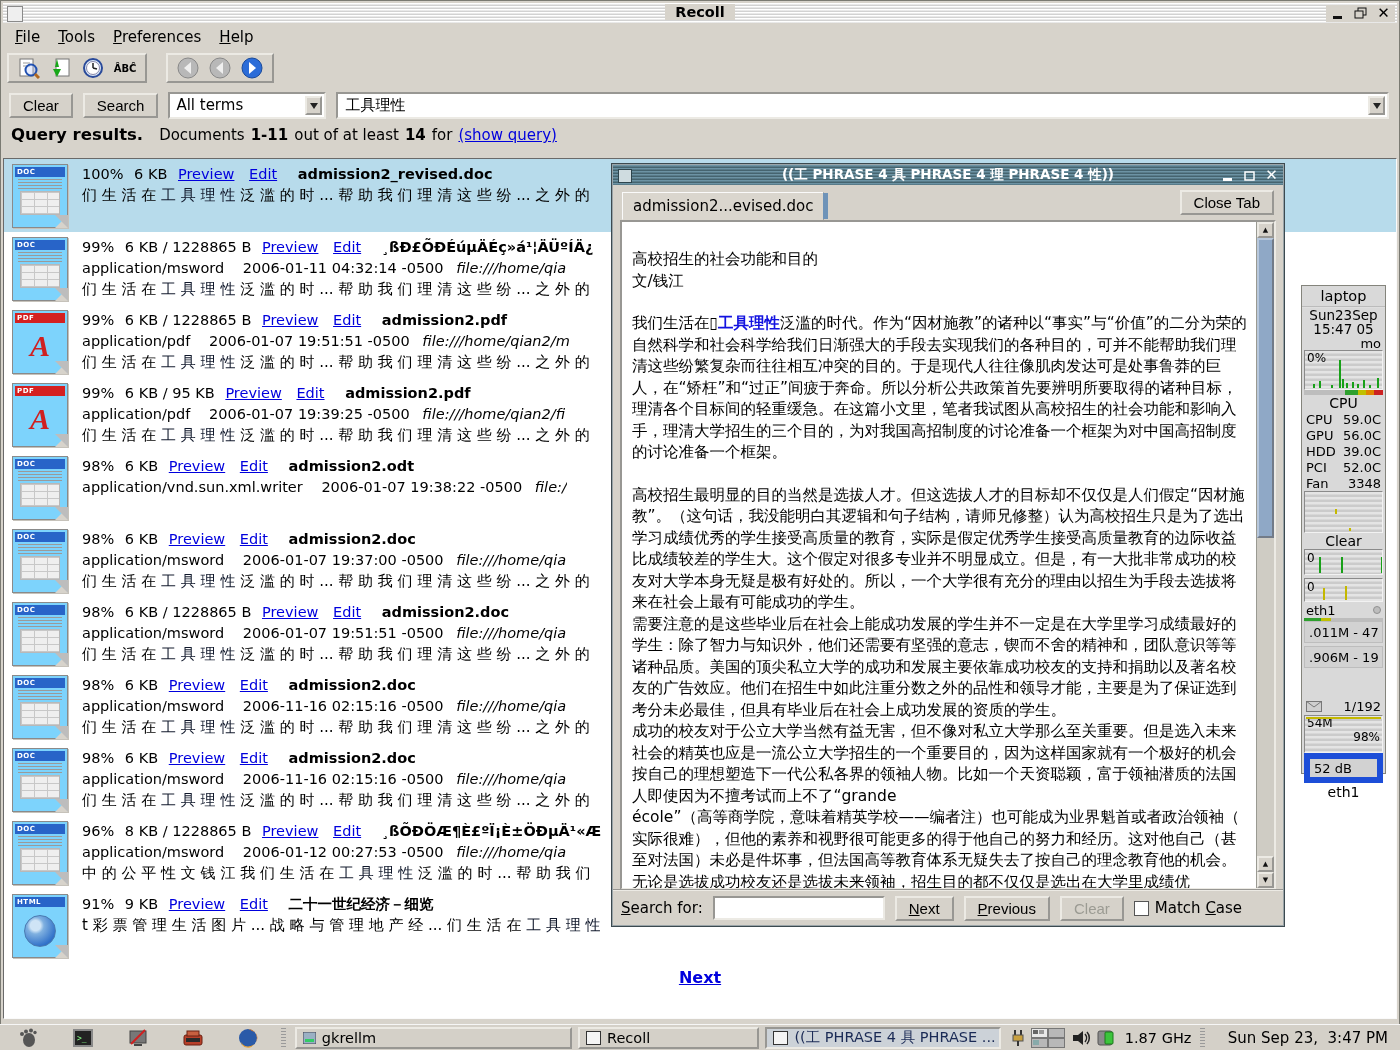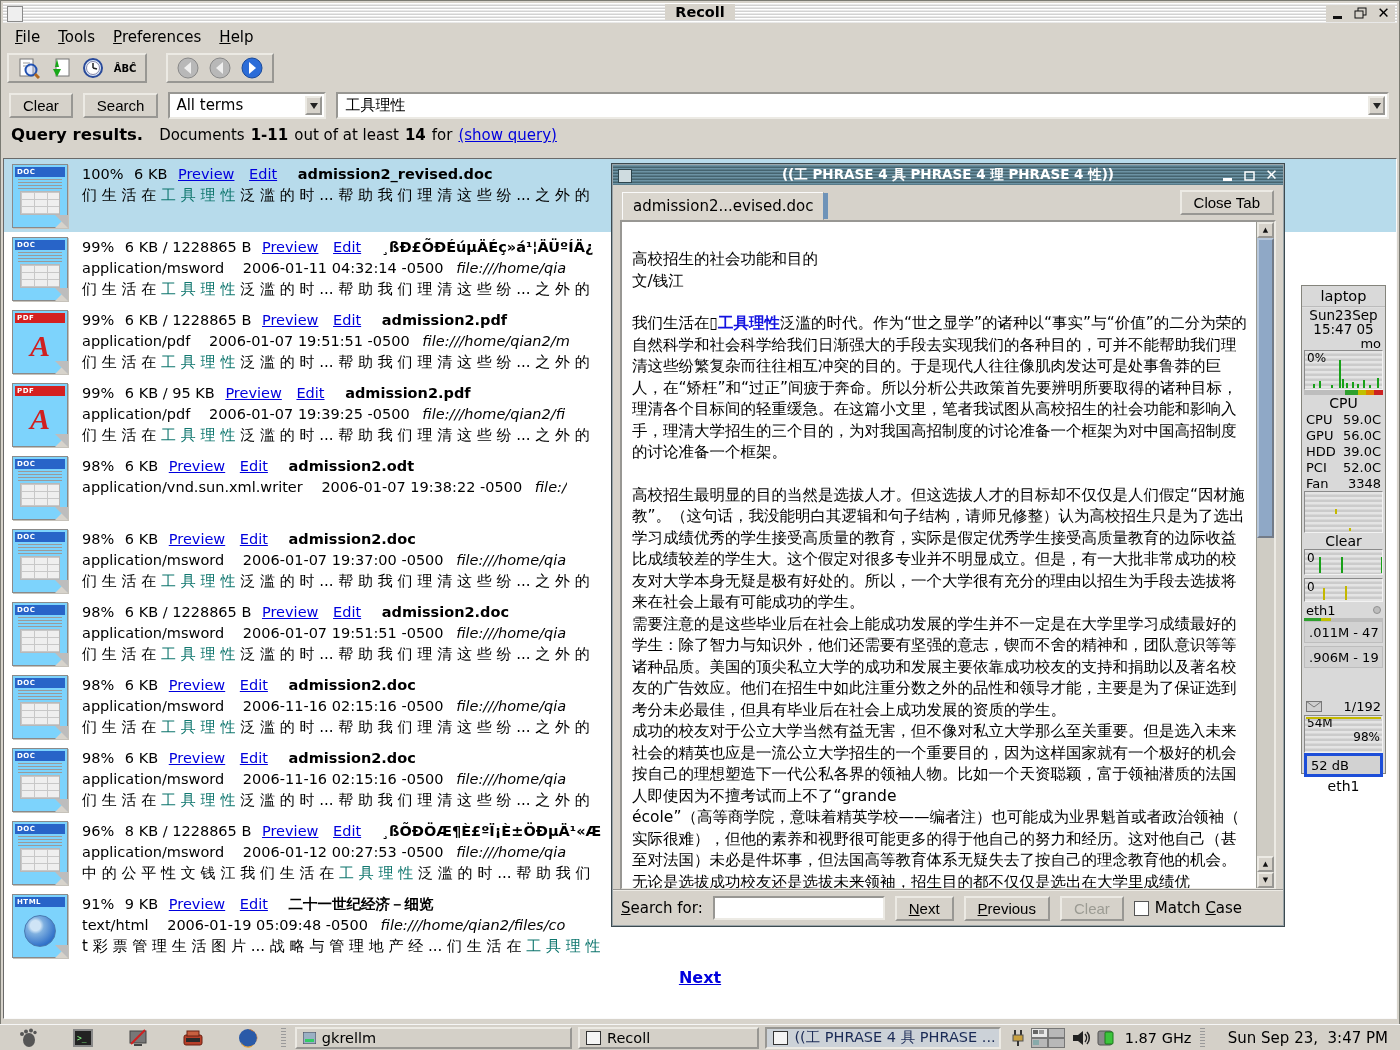--- a/index.html
+++ b/index.html
@@ -47,21 +47,21 @@
   #results-pane{left:2px;top:157px;right:2px;height:859px;background:#fff;border:1px solid;border-color:#6a6a6a #fafafa #fafafa #6a6a6a;overflow:hidden;}
   .row{display:flex;gap:14px;padding:5px 6px 4px 8px;}
   .row.sel{background:#b7dbeb;}
   .rtext{font-size:14.5px;line-height:21px;white-space:nowrap;overflow:hidden;}
   .l1 .pct,.l1 .size{margin-right:6px;}
   .rlink{margin-right:10px;}
   .rtitle{font-weight:bold;margin-left:6px;}
   .l2 .mime{margin-right:14px;}
   .l2 .url{font-style:italic;margin-left:8px;}
   .l3{font-size:15px;}
-  .l3 .hl{color:#0f766e;}
+  .l3 .hl{color:#0f172a;}
 
   .ficon{width:54px;height:62px;background:#7dd3fc;border:1px solid #8a8a8a;position:relative;flex:0 0 54px;box-shadow:1px 1px 0 #c6c2ba;}
   .fi-head{height:10px;margin:2px;color:#fff;font-size:7px;font-weight:bold;line-height:10px;padding-left:2px;background:#2864c8;letter-spacing:.5px;}
   .ficon.pdf .fi-head{background:#d42020;}
   .fi-lines{height:10px;margin:1px 5px;background:repeating-linear-gradient(180deg,#9a9a9a 0 1px,transparent 1px 3px);}
   .fi-table{height:22px;margin:2px 7px;border:1px solid #b8b8b8;background:
      repeating-linear-gradient(180deg,#c8c8c8 0 1px,transparent 1px 7px),
      repeating-linear-gradient(90deg,#c8c8c8 0 1px,#efefef 1px 13px);}
   .pdf-a{display:none;}
   .ficon.pdf .pdf-a{display:block;text-align:center;font:bold italic 30px "Liberation Serif",serif;color:#d02020;margin-top:6px;}
@@ -476,25 +476,20 @@
       <div class="fi-fold"></div>
     </div>
     <div class="rtext">
       <div class="l1">
         <span class="pct f-pct">91%</span>
         <span class="size f-size">9 KB</span>
         <a class="rlink f-preview">Preview</a>
         <a class="rlink f-edit">Edit</a>
         <span class="rtitle f-title">二十一世纪经济－细览</span>
       </div>
-      <div class="l2">
-        <span class="mime f-mime">text/html</span>
-        <span class="f-date">2006-01-19 05:09:48 -0500</span>
-        <span class="url f-url">file:///home/qian2/files/co</span>
-      </div>
       <div class="l3 f-snippet"><span>t 彩 票 管 理 生 活 图 片 ... 战 略 与 管 理 地 产 经 ... 们 生 活 在 </span><span class="hl">工 具 理 性</span></div>
     </div>
   </div>
       </div>
     <div id="pager-next"><a>Next</a></div>
   </div>
 </div>
 
 <div id="preview-win" class="abs">
   <div id="pv-titlebar" class="abs">
@@ -516,21 +511,21 @@
       <span>admission2...evised.doc</span>
       <span id="pv-tab-accent"></span>
     </div>
     <button id="pv-closetab" class="btn">Close Tab</button>
   </div>
 
   <div id="pv-textarea" class="abs">
     <div id="pv-content">
         <div class="pblock"><span>高校招生的社会功能和目的
 文/钱江</span></div>
-        <div class="pblock"><span>我们生活在▯</span><span class="phl">工具理性</span><span>泛滥的时代。作为“世之显学”的诸种以“事实”与“价值”的二分为荣的自然科学和社会科学给我们日渐强大的手段去实现我们的各种目的，可并不能帮助我们理清这些纷繁复杂而往往相互冲突的目的。于是现代人往往像肌肉发达可是处事鲁莽的巨人，在“矫枉”和“过正”间疲于奔命。所以分析公共政策首先要辨明所要取得的诸种目标，理清各个目标间的轻重缓急。在这篇小文里，笔者我试图从高校招生的社会功能和影响入手，理清大学招生的三个目的，为对我国高招制度的讨论准备一个框架为对中国高招制度的讨论准备一个框架。</span></div>
+        <div class="pblock"><span>我们生活在▯</span><span class="phl">工具理性</span><span>泛滥的时代。作为“因材施教”的诸种以“事实”与“价值”的二分为荣的自然科学和社会科学给我们日渐强大的手段去实现我们的各种目的，可并不能帮助我们理清这些纷繁复杂而往往相互冲突的目的。于是现代人往往像肌肉发达可是处事鲁莽的巨人，在“矫枉”和“过正”间疲于奔命。所以分析公共政策首先要辨明所要取得的诸种目标，理清各个目标间的轻重缓急。在这篇小文里，笔者我试图从高校招生的社会功能和影响入手，理清大学招生的三个目的，为对我国高招制度的讨论准备一个框架为对中国高招制度的讨论准备一个框架。</span></div>
         <div class="pblock"><span>高校招生最明显的目的当然是选拔人才。但这选拔人才的目标却不仅仅是人们假定“因材施教”。（这句话，我没能明白其逻辑和句子结构，请师兄修整）认为高校招生只是为了选出学习成绩优秀的学生接受高质量的教育，实际是假定优秀学生接受高质量教育的边际收益比成绩较差的学生大。这个假定对很多专业并不明显成立。但是，有一大批非常成功的校友对大学本身无疑是极有好处的。所以，一个大学很有充分的理由以招生为手段去选拔将来在社会上最有可能成功的学生。
 需要注意的是这些毕业后在社会上能成功发展的学生并不一定是在大学里学习成绩最好的学生：除了智力与知识外，他们还需要有坚强的意志，锲而不舍的精神和，团队意识等等诸种品质。美国的顶尖私立大学的成功和发展主要依靠成功校友的支持和捐助以及著名校友的广告效应。他们在招生中如此注重分数之外的品性和领导才能，主要是为了保证选到考分未必最佳，但具有毕业后在社会上成功发展的资质的学生。
 成功的校友对于公立大学当然有益无害，但不像对私立大学那么至关重要。但是选入未来社会的精英也应是一流公立大学招生的一个重要目的，因为这样国家就有一个极好的机会按自己的理想塑造下一代公私各界的领袖人物。比如一个天资聪颖，富于领袖潜质的法国人即使因为不擅考试而上不了“grande
 école”（高等商学院，意味着精英学校——编者注）也可能成为业界魁首或者政治领袖（
 实际很难），但他的素养和视野很可能更多的得于他自己的努力和经历。这对他自己（甚至对法国）未必是件坏事，但法国高等教育体系无疑失去了按自己的理念教育他的机会。无论是选拔成功校友还是选拔未来领袖，招生目的都不仅仅是选出在大学里成绩优</span></div>
       </div>
     <div id="pv-scroll">
       <div class="sb-btn">▲</div>
       <div id="sb-thumb"></div>
       <div id="sb-bottom">
@@ -641,21 +636,21 @@
         <rect x="0.5" y="0.5" width="15" height="10" fill="#cfcfcf" stroke="#777"></rect>
         <polyline points="0,0 8,6 16,0" fill="none" stroke="#777"></polyline>
       </svg>
     <span>1/192</span>
   </div>
   <div class="gk-chart" style="height:36px;">
     <span class="gk-olabel" style="left:2px;top:0;">54M</span>
     <span class="gk-olabel" style="right:2px;top:14px;">98%</span>
     <span style="position:absolute;left:1px;right:1px;top:1px;height:2px;background:#c4b800;"></span>
   </div>
-  <div class="gk-row" style="height:18px;border:3px solid #1d4ed8;margin:0 2px;background:#d2d2d2;">
+  <div class="gk-row" style="height:18px;border:6px solid #1d4ed8;margin:0 2px;background:#d2d2d2;">
       <span>52 dB</span>
     </div>
   <div class="gk-row gk-center" style="height:17px;justify-content:center;font-size:14px;">
       <span>eth1</span>
     </div>
 </div>
 
 <div id="taskbar" class="abs">
   <span class="launcher">
     <svg width="20" height="20">

